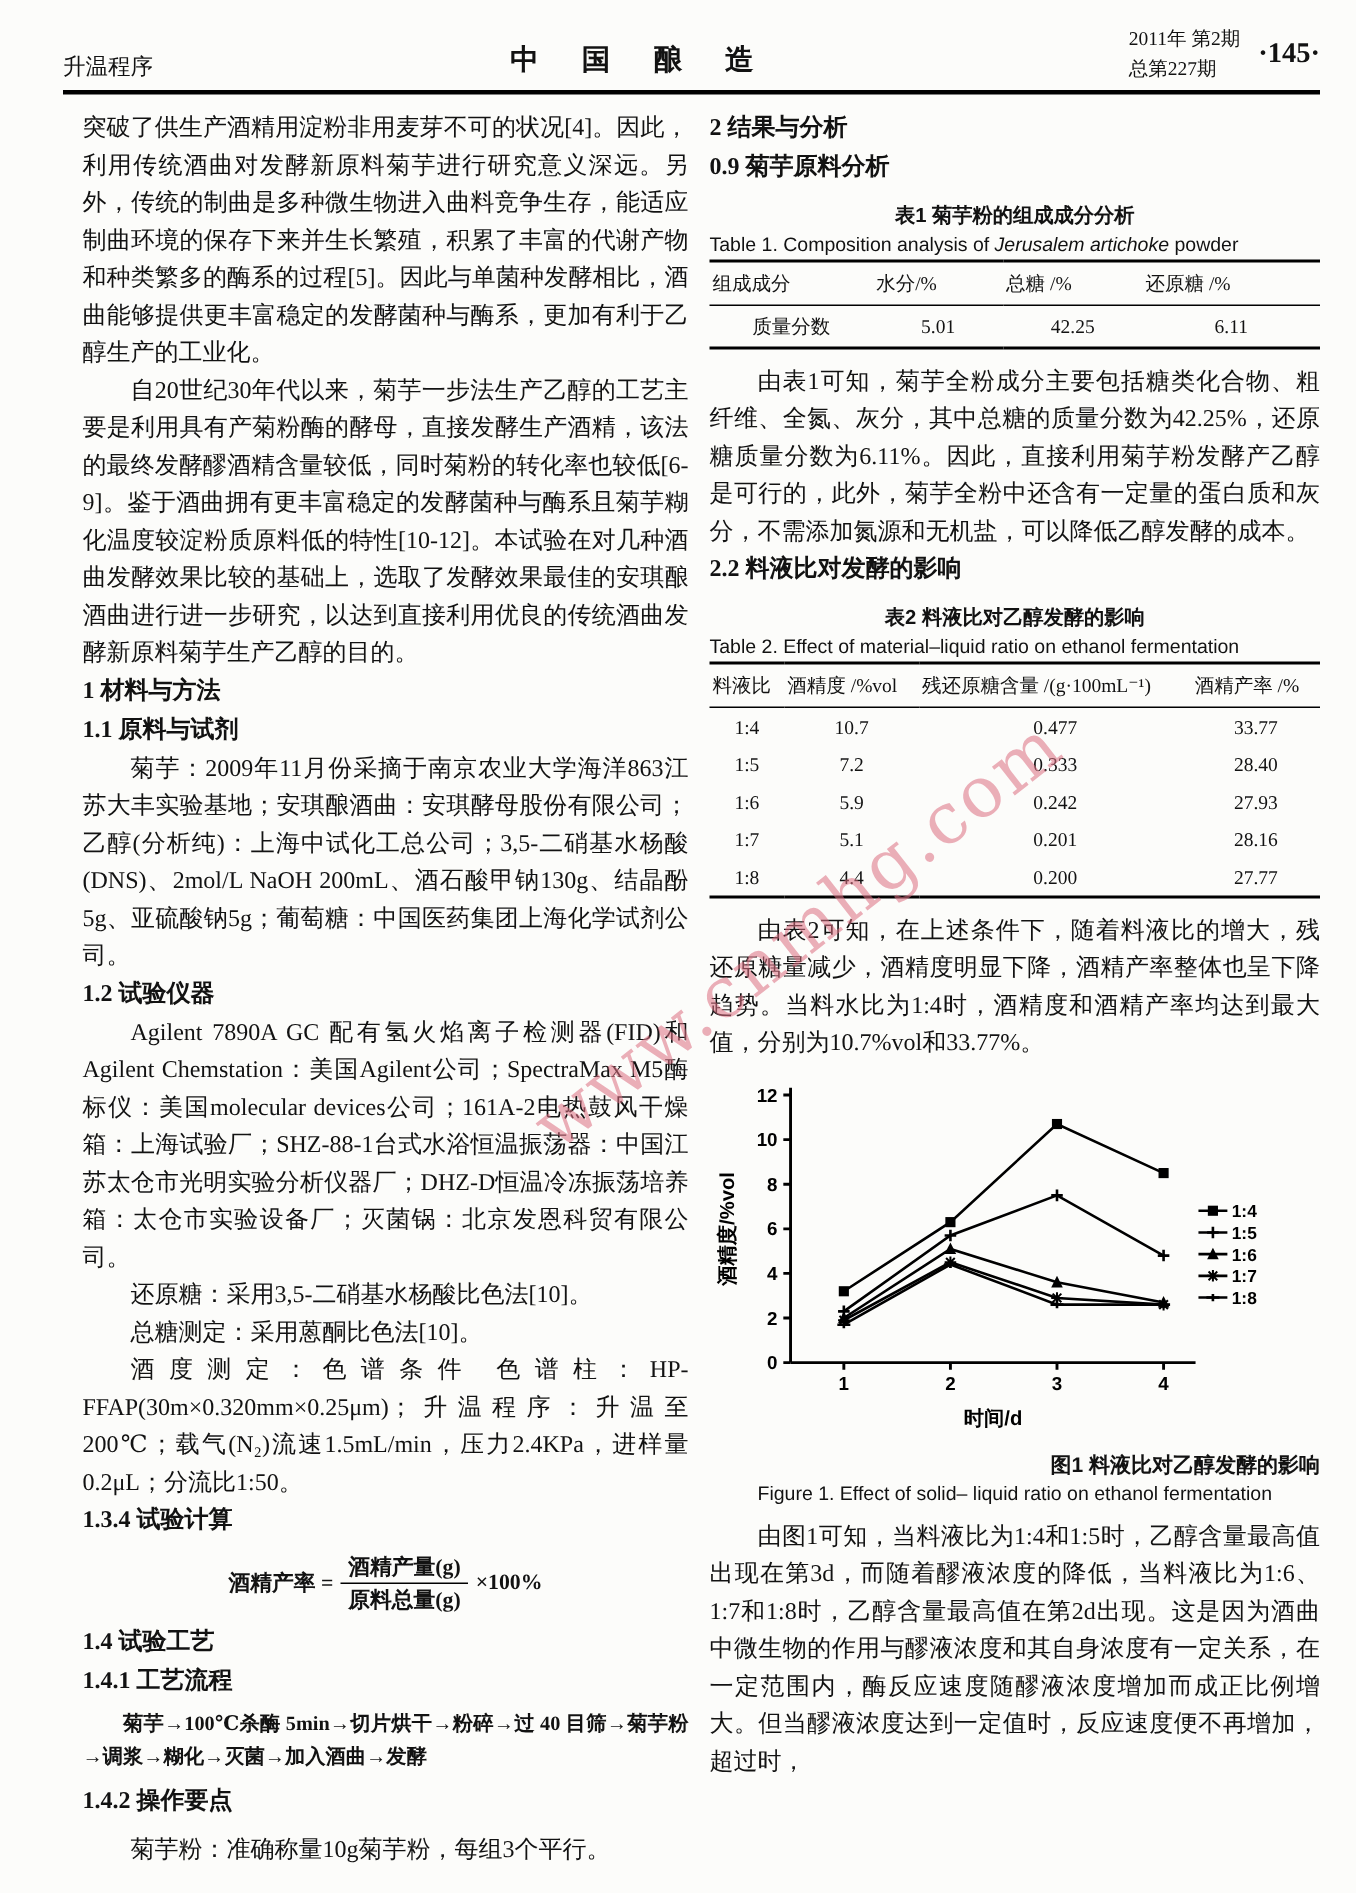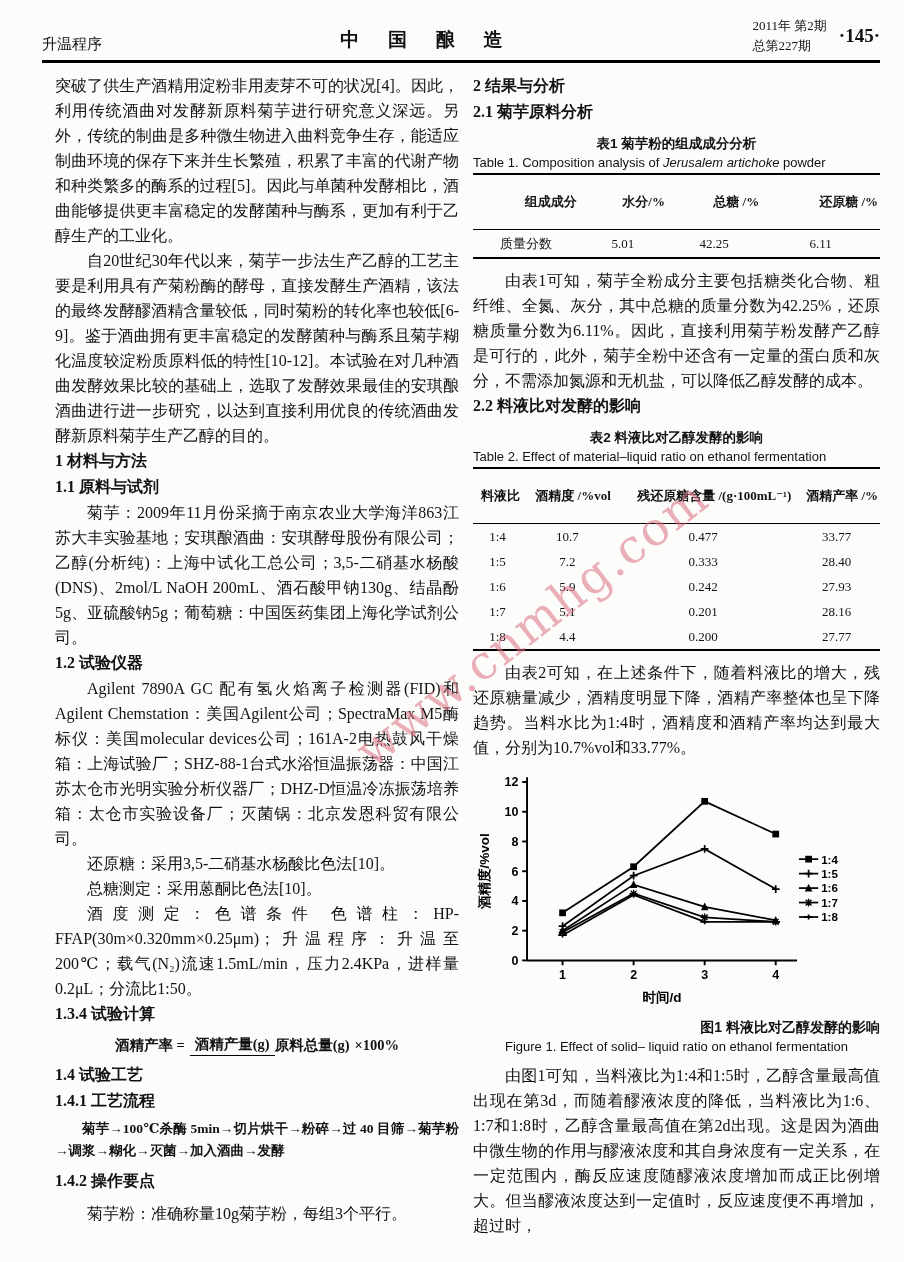--- a/index.html
+++ b/index.html
@@ -16,32 +16,32 @@
   .rule{height:3px;background:#000;margin-top:5px;}
   
   .columns{display:flex;gap:14px;padding:10px 24px 0 55px;}
   .col-left{width:404px;}
   .col-right{flex:1;min-width:0;}
   p.body{font-size:16px;line-height:25px;text-align:justify;margin:0;text-indent:2em;}
   p.noindent{text-indent:0;}
   .sec{font-size:16px;line-height:26px;font-weight:bold;margin:0;}
   
   .formula{display:flex;justify-content:center;align-items:center;font-size:14.5px;font-weight:bold;margin:8px 0 6px;}
-  .frac{display:inline-flex;flex-direction:row;text-align:center;margin:0 5px;}
+  .frac{display:inline-flex;flex-direction:column;text-align:center;margin:0 5px;}
   .frac .num{border-bottom:1.6px solid #000;padding:0 5px 1px;}
   .frac .den{padding-top:1px;}
   
   .flow{font-size:13.5px;font-weight:bold;line-height:22px;text-align:justify;margin:4px 0 6px;text-indent:2em;}
   .point{font-size:16px;line-height:25px;margin:7px 0;text-indent:2em;text-align:justify;}
   
   .tbl-caption-cn{font-size:13.5px;font-weight:bold;text-align:center;margin-top:10px;font-family:"Liberation Sans",sans-serif;}
   .tbl-caption-en{font-size:13px;text-align:left;margin:2px 0 3px;font-family:"Liberation Sans",sans-serif;}
   table.booktab{width:100%;border-collapse:collapse;font-size:13px;border-top:2.5px solid #000;border-bottom:2.5px solid #000;}
   table.booktab thead tr{border-bottom:1.5px solid #000;}
-  table.booktab th{font-weight:bold;padding:18px 2px;text-align:right;white-space:nowrap;}
+  table.booktab th{font-weight:normal;padding:5px 2px;text-align:left;white-space:nowrap;}
   table.booktab td{padding:4.5px 2px;text-align:center;}
   
   .figure{margin-top:8px;text-align:center;}
   .fig-caption-cn{font-size:14px;font-weight:bold;text-align:right;margin-top:2px;font-family:"Liberation Sans",sans-serif;}
   .fig-caption-en{font-size:13px;text-align:center;margin-top:2px;font-family:"Liberation Sans",sans-serif;}
   svg text.tick{font:bold 13px "Liberation Sans",sans-serif;fill:#000;}
   svg text.axlabel{font:bold 14px "Liberation Sans",sans-serif;fill:#000;}
   svg text.legend{font:bold 12px "Liberation Sans",sans-serif;fill:#000;}
   
   .watermark{position:absolute;left:302px;top:596px;width:460px;text-align:center;
@@ -95,21 +95,21 @@
       <div class="sec">1.4 试验工艺</div>
       <div class="sec">1.4.1 工艺流程</div>
       <p class="flow">菊芋→100℃杀酶 5min→切片烘干→粉碎→过 40 目筛→菊芋粉→调浆→糊化→灭菌→加入酒曲→发酵</p>
       <div class="sec">1.4.2 操作要点</div>
       <p class="point">菊芋粉：准确称量10g菊芋粉，每组3个平行。</p>
 
     </div>
 
     <div class="col-right">
       <div class="sec">2 结果与分析</div>
-      <div class="sec">2.1 菊芋原料分析</div>
+      <div class="sec">0.9 菊芋原料分析</div>
 
       <div class="tbl-caption-cn">表1 菊芋粉的组成成分分析</div>
       <div class="tbl-caption-en"><span>Table 1. Composition analysis of </span><i>Jerusalem artichoke</i><span> powder</span></div>
       <table class="booktab">
         <thead>
           <tr>
             <th>组成成分</th>
             <th>水分/%</th>
             <th>总糖 /%</th>
             <th>还原糖 /%</th>

